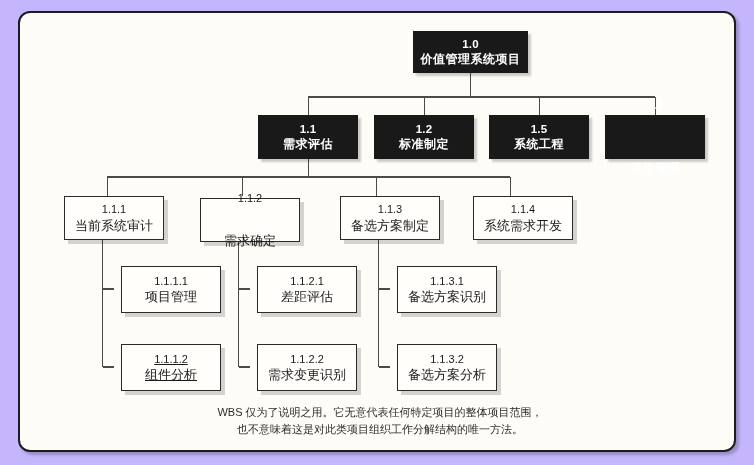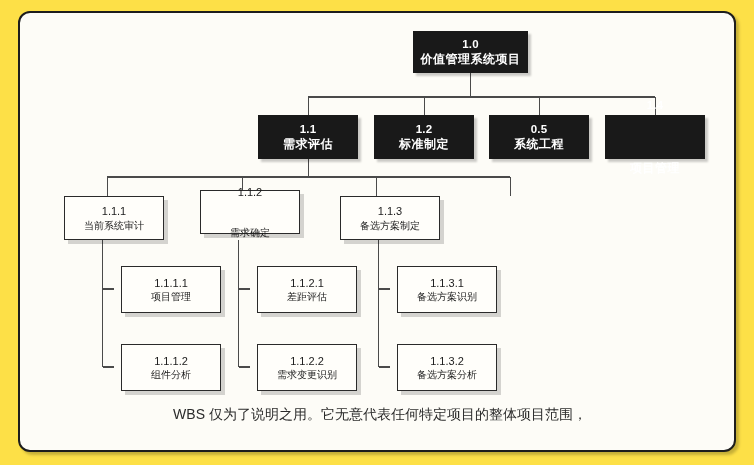--- a/index.html
+++ b/index.html
@@ -7,21 +7,21 @@
     padding: 0;
     background: #ffffff;
   }
   body {
     font-family: "Liberation Sans", "DejaVu Sans", sans-serif;
   }
   #canvas {
     position: relative;
     width: 754px;
     height: 465px;
-    background: #fde047;
+    background: #c4b5fd;
     overflow: hidden;
   }
   
   #frame {
     position: absolute;
     left: 18px;
     top: 11px;
     width: 718px;
     height: 441px;
     box-sizing: border-box;
@@ -72,29 +72,29 @@
   .node.light {
     background: #fffefa;
     color: #1b1b1b;
     border: 1.4px solid #2a2a2a;
     font-weight: normal;
     font-size: 11px;
     box-shadow: 4px 4px 0 rgba(0,0,0,0.16);
     margin-left: 7px;
   }
   .node.light .code { font-size: 11px; }
-  .node.light .name { font-size: 10px; }
+  .node.light .name { font-size: 13px; }
 
   #footnote {
     position: absolute;
     left: 150px;
     top: 404px;
     width: 460px;
     text-align: center;
-    font-size: 14px;
+    font-size: 11px;
     color: #2b2b2b;
     line-height: 1.55;
   }
   #footnote span { display: block; white-space: nowrap; }
 </style>
 </head>
 <body>
 
 <div id="canvas">
   <div id="frame"></div>
@@ -141,46 +141,50 @@
 
   <div class="node dark" style="left:258px; top:115px; width:100px; height:44px;">
     <span class="code">1.1</span>
     <span class="name">需求评估</span>
   </div>
   <div class="node dark" style="left:374px; top:115px; width:100px; height:44px;">
     <span class="code">1.2</span>
     <span class="name">标准制定</span>
   </div>
   <div class="node dark" style="left:489px; top:115px; width:100px; height:44px;">
-    <span class="code">0.5</span>
+    <span class="code">1.5</span>
     <span class="name">系统工程</span>
   </div>
   <div class="node dark" style="left:605px; top:115px; width:100px; height:44px;gap:48px;">
     <span class="code">1.4</span>
     <span class="name">项目管理</span>
   </div>
 
   <div class="node light" style="left:57px; top:196px; width:100px; height:44px;">
     <span class="code">1.1.1</span>
     <span class="name">当前系统审计</span>
   </div>
-  <div class="node light" style="left:193px; top:190px; width:100px; height:44px;gap:27px;">
+  <div class="node light" style="left:193px; top:198px; width:100px; height:44px;gap:27px;">
     <span class="code">1.1.2</span>
     <span class="name">需求确定</span>
   </div>
   <div class="node light" style="left:333px; top:196px; width:100px; height:44px;">
     <span class="code">1.1.3</span>
     <span class="name">备选方案制定</span>
   </div>
+  <div class="node light" style="left:466px; top:196px; width:100px; height:44px;">
+    <span class="code">1.1.4</span>
+    <span class="name">系统需求开发</span>
+  </div>
 
   <div class="node light" style="left:114px; top:266px; width:100px; height:47px;">
     <span class="code">1.1.1.1</span>
     <span class="name">项目管理</span>
   </div>
-  <div class="node light" style="left:114px; top:344px; width:100px; height:47px;">
+  <div class="node light" style="left:114px; top:344px; width:100px; height:47px;text-decoration:underline;">
     <span class="code">1.1.1.2</span>
     <span class="name">组件分析</span>
   </div>
 
   <div class="node light" style="left:250px; top:266px; width:100px; height:47px;">
     <span class="code">1.1.2.1</span>
     <span class="name">差距评估</span>
   </div>
   <div class="node light" style="left:250px; top:344px; width:100px; height:47px;">
     <span class="code">1.1.2.2</span>
@@ -191,14 +195,15 @@
     <span class="code">1.1.3.1</span>
     <span class="name">备选方案识别</span>
   </div>
   <div class="node light" style="left:390px; top:344px; width:100px; height:47px;">
     <span class="code">1.1.3.2</span>
     <span class="name">备选方案分析</span>
   </div>
 
   <div id="footnote">
     <span>WBS 仅为了说明之用。它无意代表任何特定项目的整体项目范围，</span>
+    <span>也不意味着这是对此类项目组织工作分解结构的唯一方法。</span>
   </div>
 </div>
 
 </body></html>

